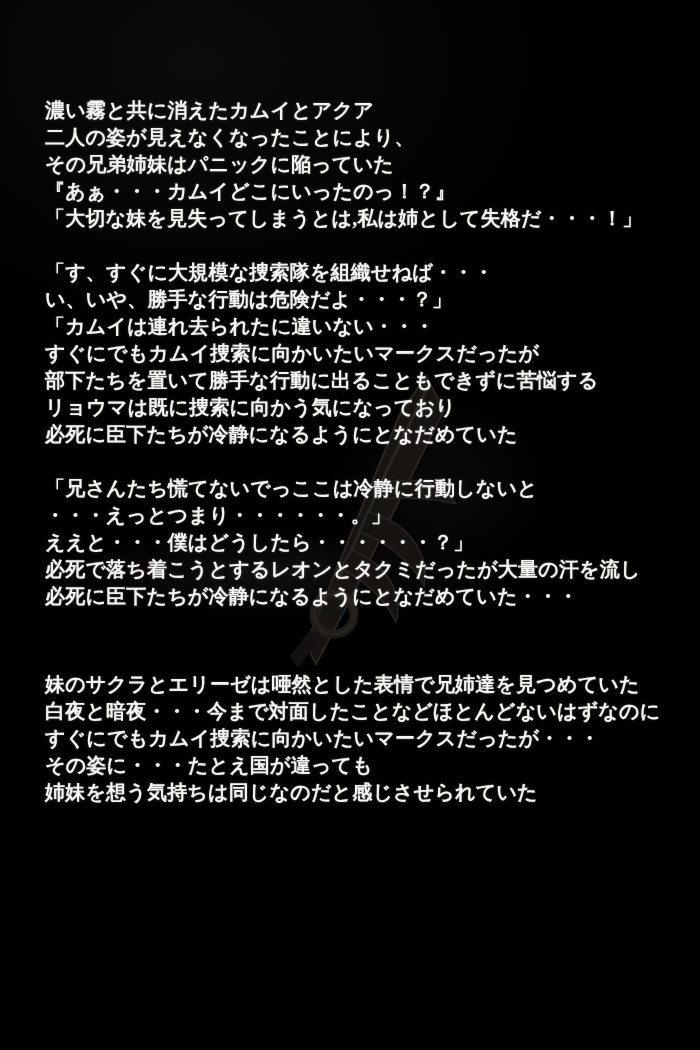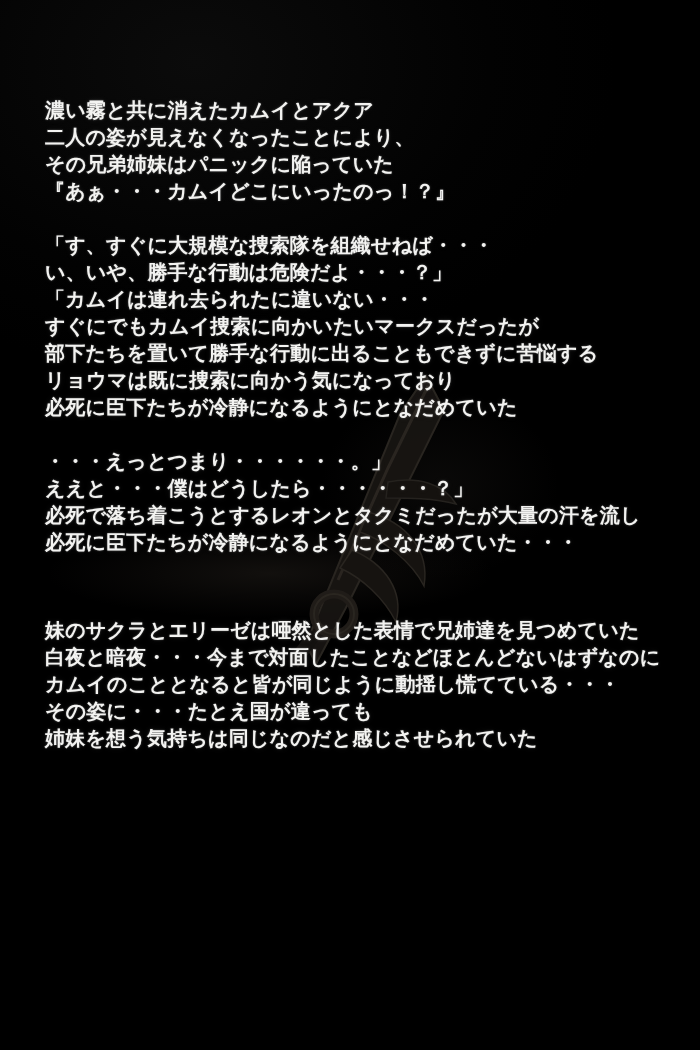--- a/index.html
+++ b/index.html
@@ -76,38 +76,40 @@
 
     <polygon points="52,266 30,296 22,284 42,258" fill="#151210"></polygon>
   </svg>
 
   <div class="story">
     <section>
         <div class="line">濃い霧と共に消えたカムイとアクア</div>
         <div class="line">二人の姿が見えなくなったことにより、</div>
         <div class="line">その兄弟姉妹はパニックに陥っていた</div>
         <div class="line">『あぁ・・・カムイどこにいったのっ！？』</div>
+        <div class="line">「大切な妹を見失ってしまうとは,私は姉として失格だ・・・！」</div>
       </section>
     <section>
         <div class="line">「す、すぐに大規模な捜索隊を組織せねば・・・</div>
         <div class="line">い、いや、勝手な行動は危険だよ・・・？」</div>
         <div class="line">「カムイは連れ去られたに違いない・・・</div>
         <div class="line">すぐにでもカムイ捜索に向かいたいマークスだったが</div>
         <div class="line">部下たちを置いて勝手な行動に出ることもできずに苦悩する</div>
         <div class="line">リョウマは既に捜索に向かう気になっており</div>
         <div class="line">必死に臣下たちが冷静になるようにとなだめていた</div>
       </section>
     <section class="gap-large">
+        <div class="line">「兄さんたち慌てないでっここは冷静に行動しないと</div>
         <div class="line">・・・えっとつまり・・・・・・。」</div>
         <div class="line">ええと・・・僕はどうしたら・・・・・・？」</div>
         <div class="line">必死で落ち着こうとするレオンとタクミだったが大量の汗を流し</div>
         <div class="line">必死に臣下たちが冷静になるようにとなだめていた・・・</div>
       </section>
     <section>
         <div class="line">妹のサクラとエリーゼは唖然とした表情で兄姉達を見つめていた</div>
         <div class="line">白夜と暗夜・・・今まで対面したことなどほとんどないはずなのに</div>
-        <div class="line">カムイのこととなると皆が同じように動揺し慌てている・・・</div>
+        <div class="line">すぐにでもカムイ捜索に向かいたいマークスだったが・・・</div>
         <div class="line">その姿に・・・たとえ国が違っても</div>
         <div class="line">姉妹を想う気持ちは同じなのだと感じさせられていた</div>
       </section>
   </div>
 
 </div>
 
 </body></html>

